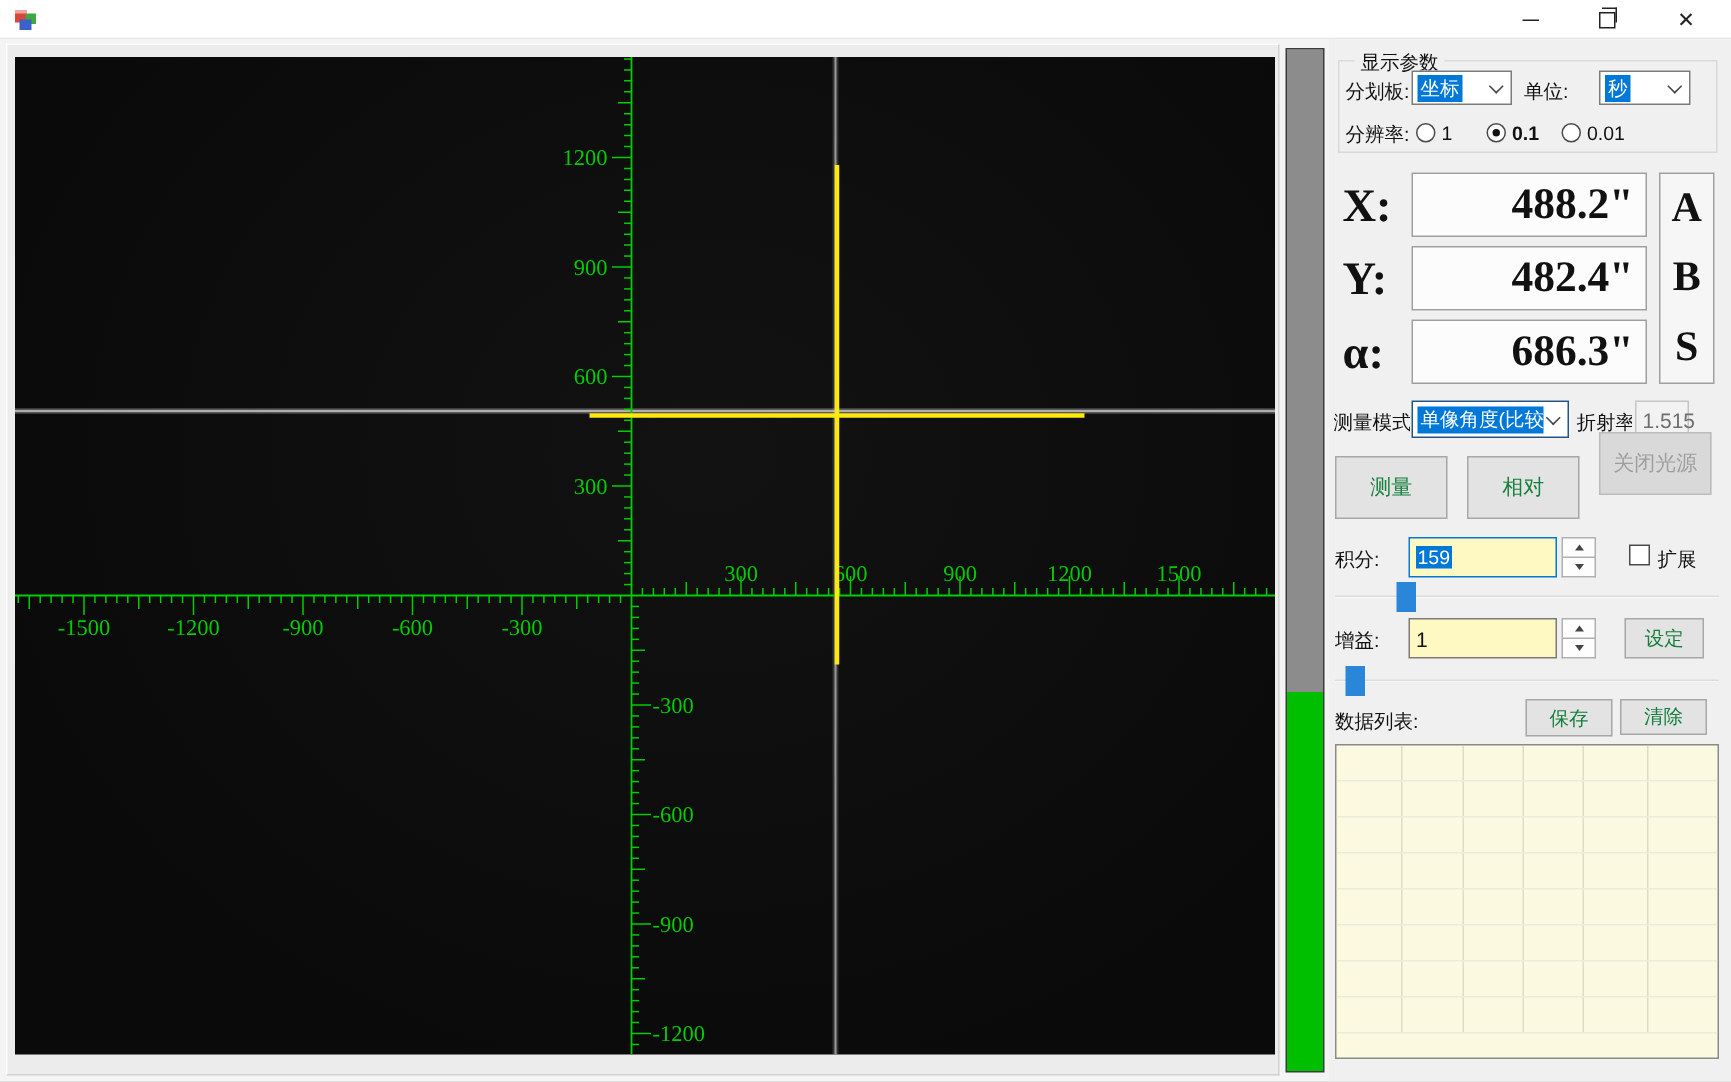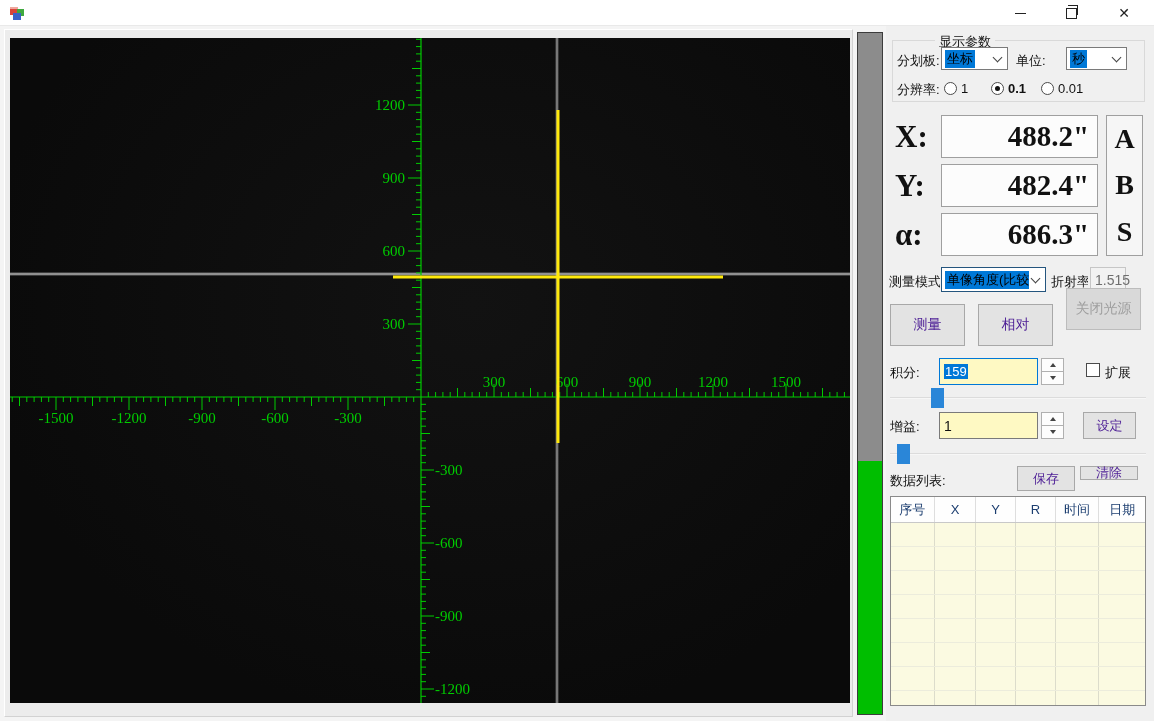--- a/index.html
+++ b/index.html
@@ -27,41 +27,41 @@
 
   
   .level-bar{left:857px;top:32px;width:26px;height:683px;border:1px solid #3c3c3c;background:#8c8c8c;}
 
   
   .panel{left:886px;top:26px;width:268px;height:695px;background:#f0f0f0;}
   .lbl{font-size:13px;color:#111;white-space:nowrap;}
   .clip{overflow:hidden;}
 
   .groupbox{left:892px;top:40px;width:253px;height:62px;border:1px solid #d9d9d9;}
-  .group-title{left:935px;top:33px;background:#f0f0f0;padding:0 4px;font-size:13px;font-family:Liberation Mono, monospace;}
+  .group-title{left:903px;top:33px;background:#f0f0f0;padding:0 4px;font-size:13px;font-family:Liberation Mono, monospace;}
 
   .combo{background:#fff;border:1px solid #7a7a7a;display:flex;align-items:center;padding-left:3px;}
-  .combo .sel{background:#0078d7;color:#000000;font-size:13px;padding:0 2px;white-space:nowrap;overflow:hidden;}
+  .combo .sel{background:#0078d7;color:#ffffff;font-size:13px;padding:0 2px;white-space:nowrap;overflow:hidden;}
   .chev{position:absolute;right:6px;top:50%;width:6px;height:6px;margin-top:-5px;
       border-right:1px solid #444;border-bottom:1px solid #444;transform:rotate(45deg);}
 
   .radio{width:13px;height:13px;border:1px solid #4a4a4a;border-radius:50%;background:#fff;}
   .radio.on::after{content:'';position:absolute;left:3px;top:3px;width:5px;height:5px;border-radius:50%;background:#111;}
 
   .val-label{font-family:"Liberation Serif",serif;font-weight:bold;font-size:31px;line-height:43px;}
   .val-box{width:157px;height:43px;border:1px solid #9f9f9f;background:#fcfcfc;
       font-family:"Liberation Serif",serif;font-weight:bold;font-size:29px;line-height:41px;
       text-align:right;padding-right:8px;}
   .abs-box{left:1106px;top:115px;width:37px;height:141px;border:1px solid #9f9f9f;background:#f6f6f6;
       display:flex;flex-direction:column;}
   .abs-box span{flex:1;display:flex;align-items:center;justify-content:center;
       font-family:"Liberation Serif",serif;font-weight:bold;font-size:28px;}
 
   .btn{background:#e3e3e3;border:1px solid #a8a8a8;display:flex;align-items:center;justify-content:center;
-      font-size:14px;color:#4c1d95;cursor:default;}
+      font-size:14px;color:#15803d;cursor:default;}
   .btn.disabled{background:#d9d9d9;border-color:#bcbcbc;color:#9e9e9e;}
   .btn.small{font-size:13px;}
 
   .input{background:#fef9c3;border:1px solid #7a7a7a;font-size:14px;display:flex;align-items:center;padding-left:4px;}
   .input.focused{border:1px solid #0078d7;}
   .input .sel{background:#0078d7;color:#fff;font-size:13px;padding:0 1px;}
   .input.disabled{background:#f2f2f2;border-color:#c6c6c6;color:#6f6f6f;}
 
   .spinner{width:23px;height:27px;display:flex;flex-direction:column;}
   .spinner .sp{flex:1;background:#fdfdfd;border:1px solid #b0b0b0;display:flex;align-items:center;justify-content:center;}
@@ -421,30 +421,22 @@
     <div class="sp">
         <i class="tri-dn"></i>
       </div>
   </div>
   <div class="abs btn small" style="left:1083px;top:412px;width:53px;height:27px;">设定</div>
   <div class="abs slider-track" style="left:890px;top:453px;"></div>
   <div class="abs slider-thumb" id="slider2-thumb" style="top: 444px; left: 897px;"></div>
 
   <div class="abs lbl" style="left:890px;top:472px;">数据列表:</div>
   <div class="abs btn small" style="left:1017px;top:466px;width:58px;height:25px;">保存</div>
-  <div class="abs btn small" style="left:1080px;top:466px;width:58px;height:14px;">清除</div>
+  <div class="abs btn small" style="left:1080px;top:466px;width:58px;height:24px;">清除</div>
   <div class="abs dtable">
-    <div class="dt-head">
-      <span>序号</span>
-      <span>X</span>
-      <span>Y</span>
-      <span>R</span>
-      <span>时间</span>
-      <span>日期</span>
-    </div>
     <div id="dt-body">
         <div class="dt-row">
           <span></span>
           <span></span>
           <span></span>
           <span></span>
           <span></span>
           <span></span>
         </div>
         <div class="dt-row">

